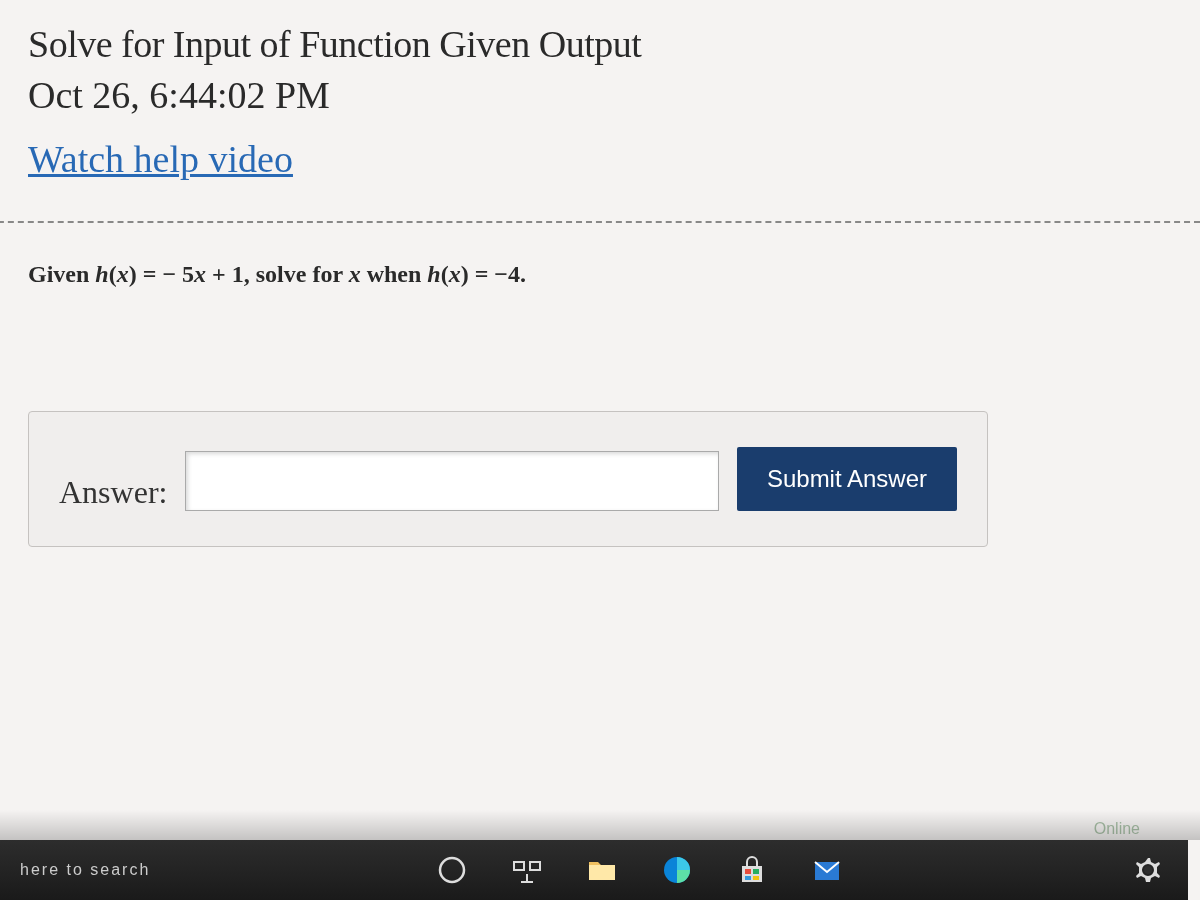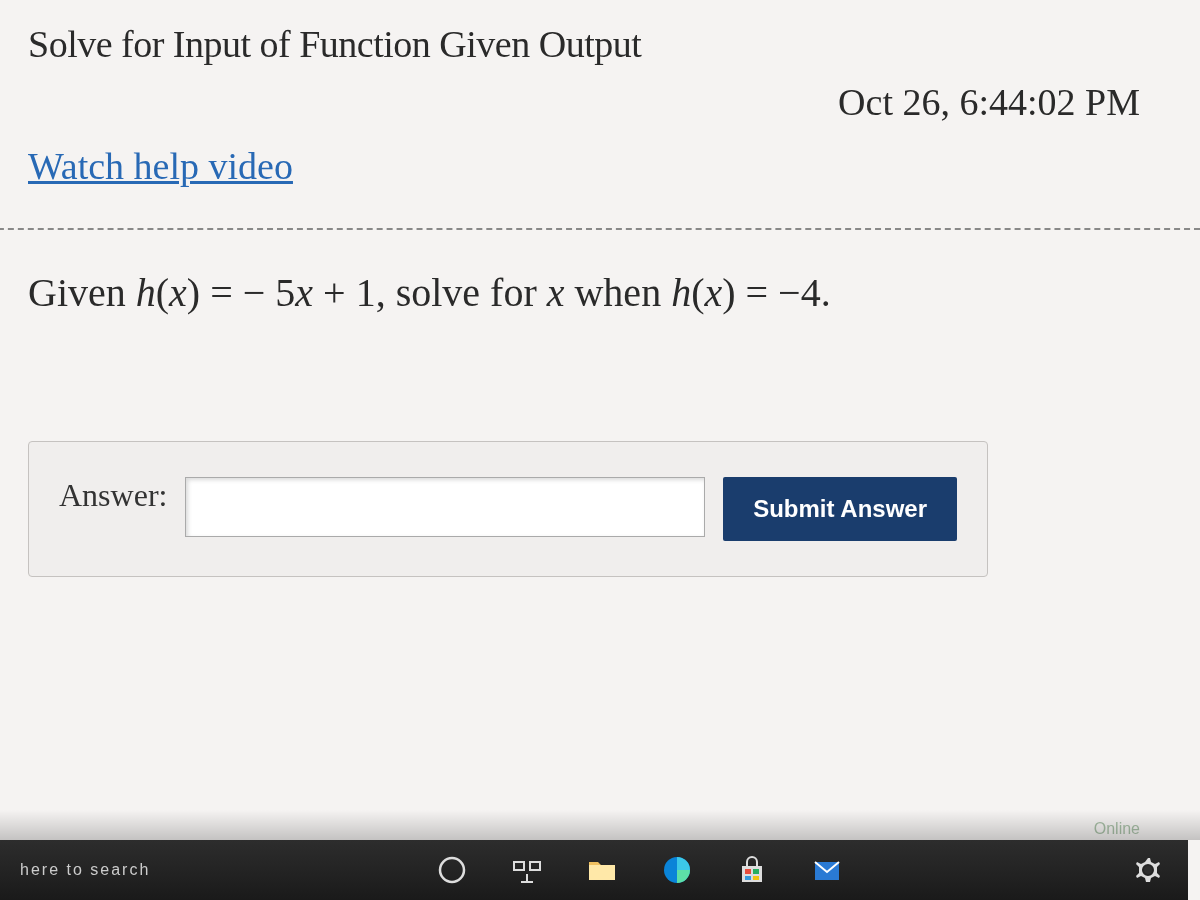--- a/index.html
+++ b/index.html
@@ -23,58 +23,57 @@
       color: #2a2a2a;
       font-weight: normal;
       line-height: 1.3;
       letter-spacing: -0.5px;
     }
     .timestamp {
       font-size: 38px;
       color: #2a2a2a;
       font-weight: normal;
       line-height: 1.3;
-      margin-top: 9px;
-      text-align: right;
+      margin-top: 2px;
     }
     .help-link {
       display: inline-block;
       font-size: 38px;
       color: #2869b5;
       text-decoration: underline;
       margin-top: 16px;
       cursor: pointer;
       font-weight: normal;
     }
     .divider {
       border: none;
       border-top: 2px dashed #888;
       margin-top: 40px;
       margin-bottom: 35px;
       margin-left: -60px;
       margin-right: -60px;
     }
     .problem {
-      font-size: 40px;
+      font-size: 24px;
       color: #2a2a2a;
-      font-weight: normal;
+      font-weight: bold;
       line-height: 1.4;
       font-family: Georgia, 'Times New Roman', serif;
     }
     .math-var {
       font-style: italic;
       font-family: 'Times New Roman', serif;
     }
     .answer-container {
       margin-top: 120px;
       border: 1px solid #c5c2c0;
       border-radius: 4px;
       padding: 35px 30px;
       display: flex;
-      align-items: flex-start;
+      align-items: flex-end;
       gap: 18px;
       background: #f0eeed;
       width: 960px;
     }
     .answer-label {
       font-size: 32px;
       color: #333;
       font-weight: normal;
     }
     .answer-input {
@@ -89,21 +88,20 @@
     }
     .submit-btn {
       background: #1a3d6d;
       color: #fff;
       border: none;
       font-size: 24px;
       padding: 18px 30px;
       cursor: pointer;
       font-family: Arial, sans-serif;
       border-radius: 2px;
-      font-weight: bold;
     }
     .taskbar {
       position: absolute;
       bottom: 0;
       left: 0;
       right: 12px;
       height: 60px;
       background: linear-gradient(to top, #1a1a1a, #2d2d2d);
       display: flex;
       align-items: center;

